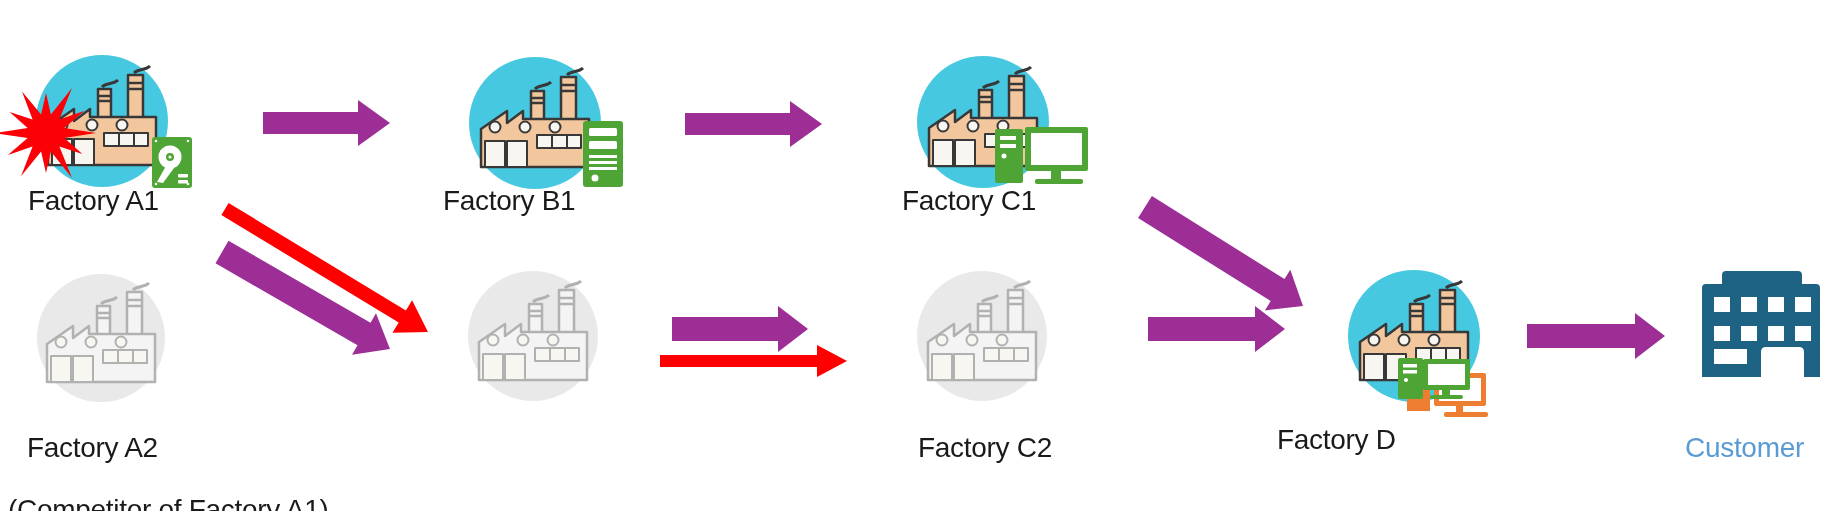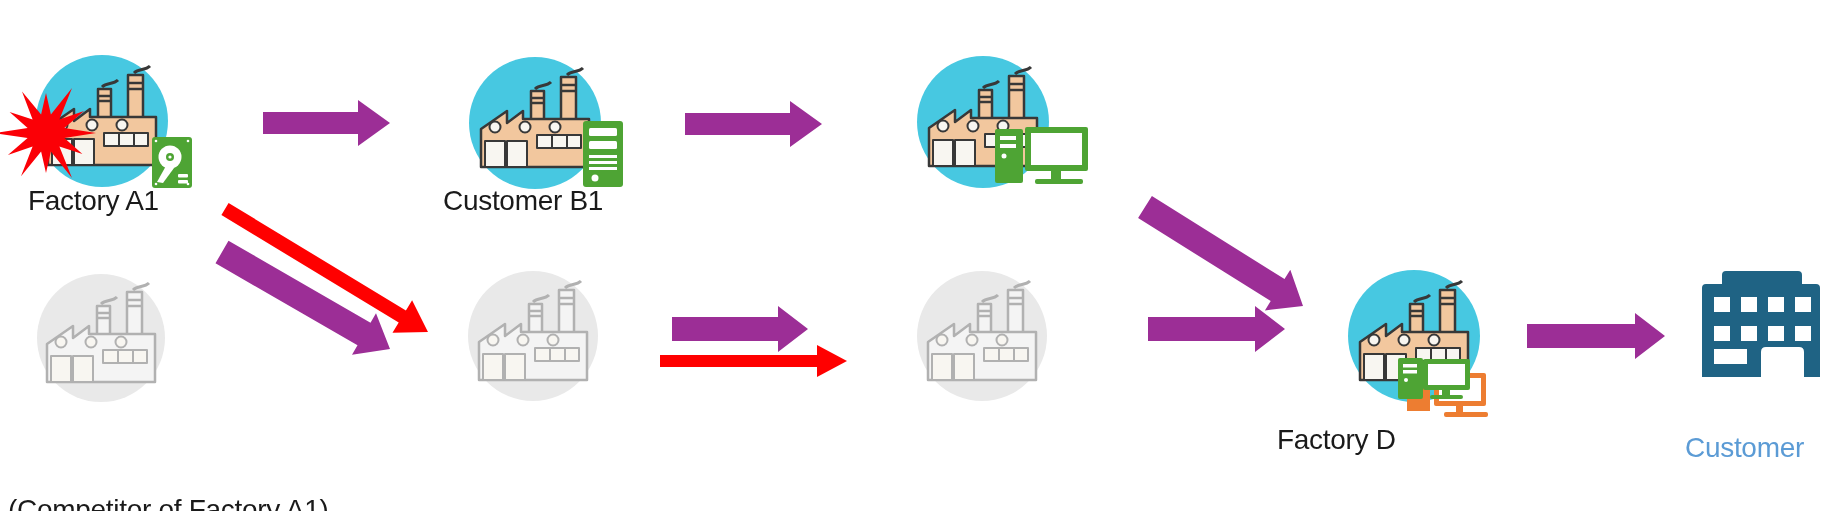--- a/index.html
+++ b/index.html
@@ -154,18 +154,21 @@
       <rect class="dev-white" x="1714" y="297" width="16" height="15"></rect>
       <rect class="dev-white" x="1741" y="297" width="16" height="15"></rect>
       <rect class="dev-white" x="1768" y="297" width="16" height="15"></rect>
       <rect class="dev-white" x="1795" y="297" width="16" height="15"></rect>
       <rect class="dev-white" x="1714" y="320" width="33" height="15"></rect>
     </g>
   </g>
 </svg>
 
 <div class="node-label" style="left:28px;top:157px;">Factory A1</div>
-<div class="node-label" style="left:443px;top:157px;">Customer B1</div>
+<div class="node-label" style="left:443px;top:157px;">Factory B1</div>
+<div class="node-label" style="left:902px;top:157px;">Factory C1</div>
+<div class="node-label" style="left:27px;top:404px;">Factory A2</div>
 <div class="node-label" style="left:8px;top:466px;">(Competitor of Factory A1)</div>
+<div class="node-label" style="left:918px;top:404px;">Factory C2</div>
 <div class="node-label" style="left:1277px;top:396px;">Factory D</div>
 <div class="node-label customer-label" style="left:1685px;top:404px;">Customer</div>
 
 </div>
 
 </body></html>

